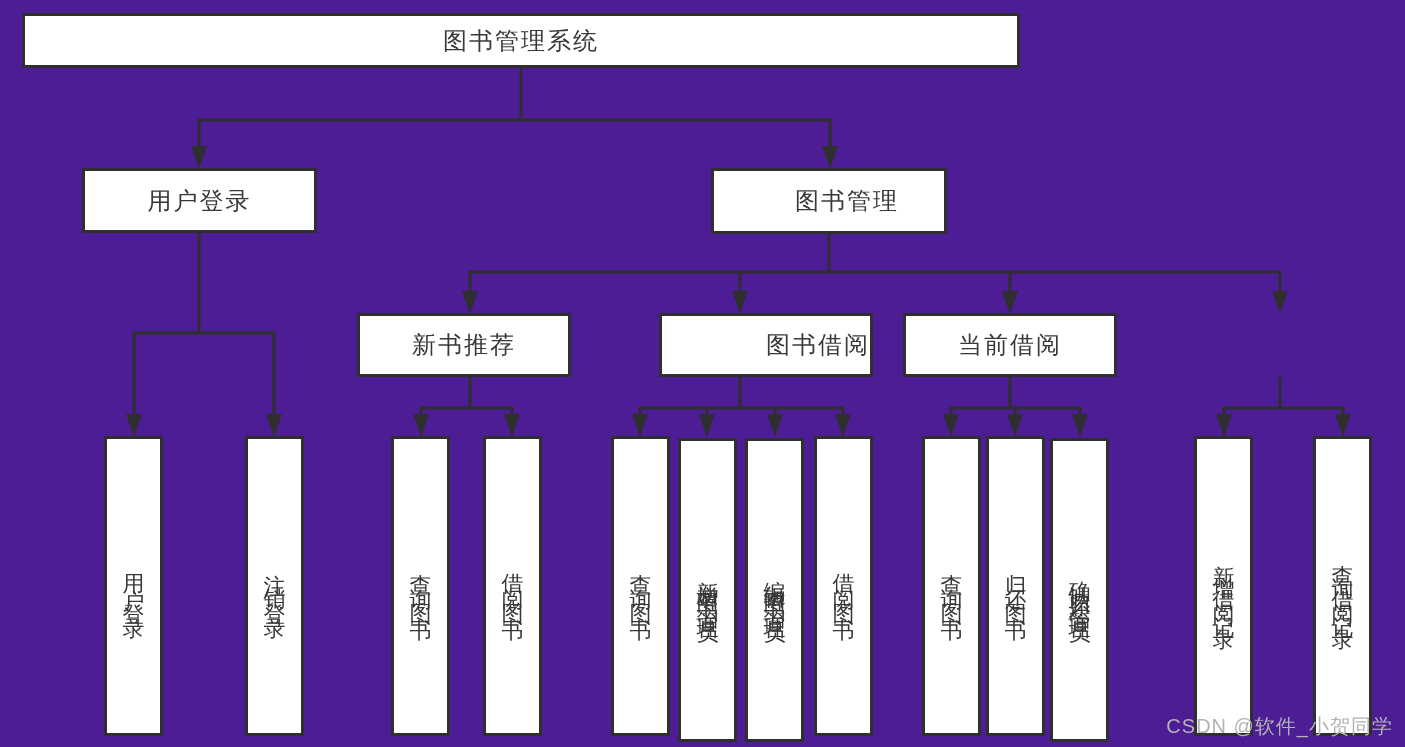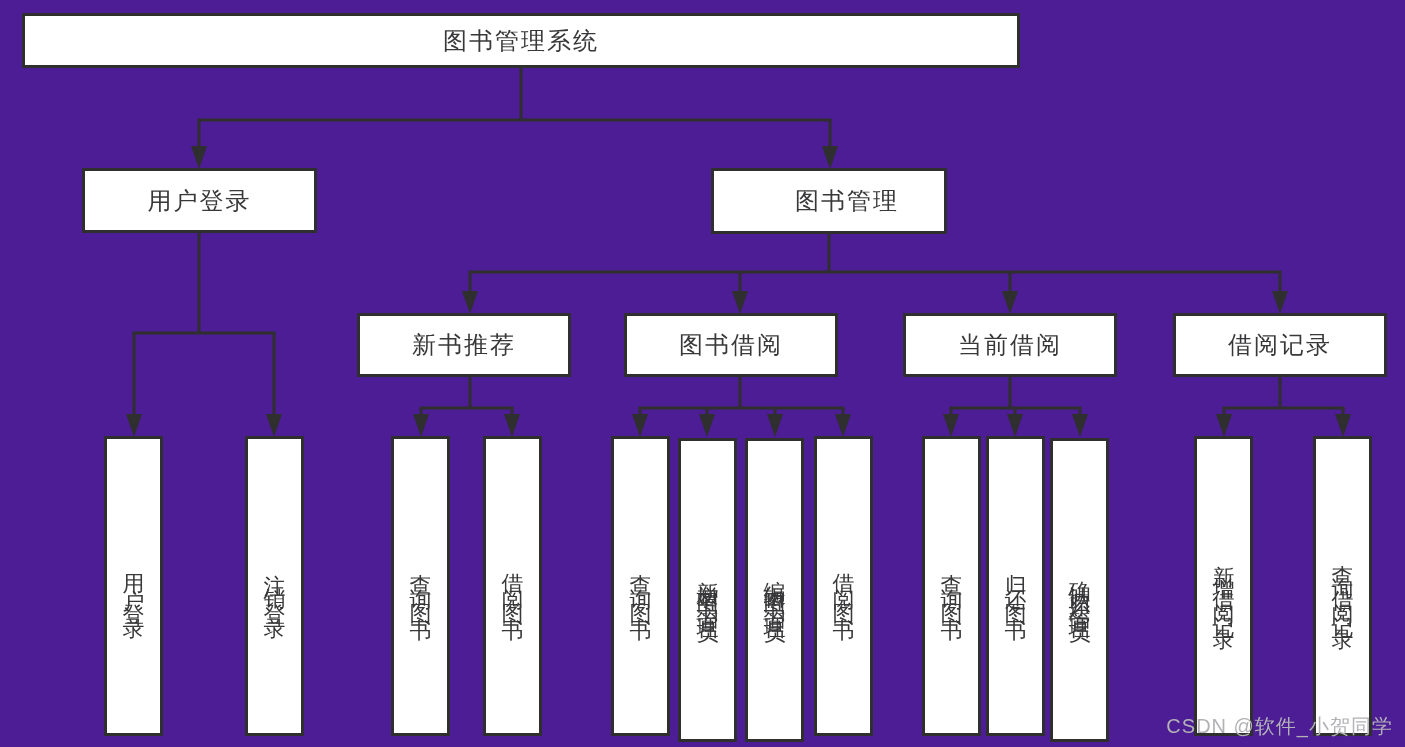--- a/index.html
+++ b/index.html
@@ -19,21 +19,21 @@
     display:flex;align-items:center;justify-content:center;
     z-index:2;
     color:#38383a;
   }
   .hlabel{font-size:24px;letter-spacing:2px;white-space:nowrap;}
   .root{left:22px;top:13px;width:998px;height:55px;}
   .lv2-user{left:82px;top:168px;width:235px;height:65px;}
   .lv2-book{left:711px;top:168px;width:236px;height:66px;padding-left:36px;}
   .lv3{top:313px;width:214px;height:64px;}
   .lv3-rec{left:357px;}
-  .lv3-borrow{left:624px;}
+  .lv3-borrow{left:659px;justify-content:flex-end;}
   .lv3-current{left:903px;align-items:center;}
   .lv3-record{left:1173px;}
   .leaf{top:436px;width:59px;height:300px;}
   .leaf.tall{top:438px;height:304px;}
   .vlabel{
     writing-mode:vertical-rl;
     text-orientation:mixed;
     font-size:22px;
     line-height:1;
     white-space:nowrap;
@@ -129,23 +129,20 @@
 
   <div class="box lv3 lv3-rec">
     <span class="hlabel">新书推荐</span>
   </div>
   <div class="box lv3 lv3-borrow">
     <span class="hlabel">图书借阅</span>
   </div>
   <div class="box lv3 lv3-current">
     <span class="hlabel">当前借阅</span>
   </div>
-  <div class="box lv3 lv3-record">
-    <span class="hlabel">借阅记录</span>
-  </div>
 
   <div class="box leaf l1">
     <span class="vlabel sp4">用户登录</span>
   </div>
   <div class="box leaf l2">
     <span class="vlabel sp4">注销登录</span>
   </div>
   <div class="box leaf l3">
     <span class="vlabel sp4">查询图书</span>
   </div>

